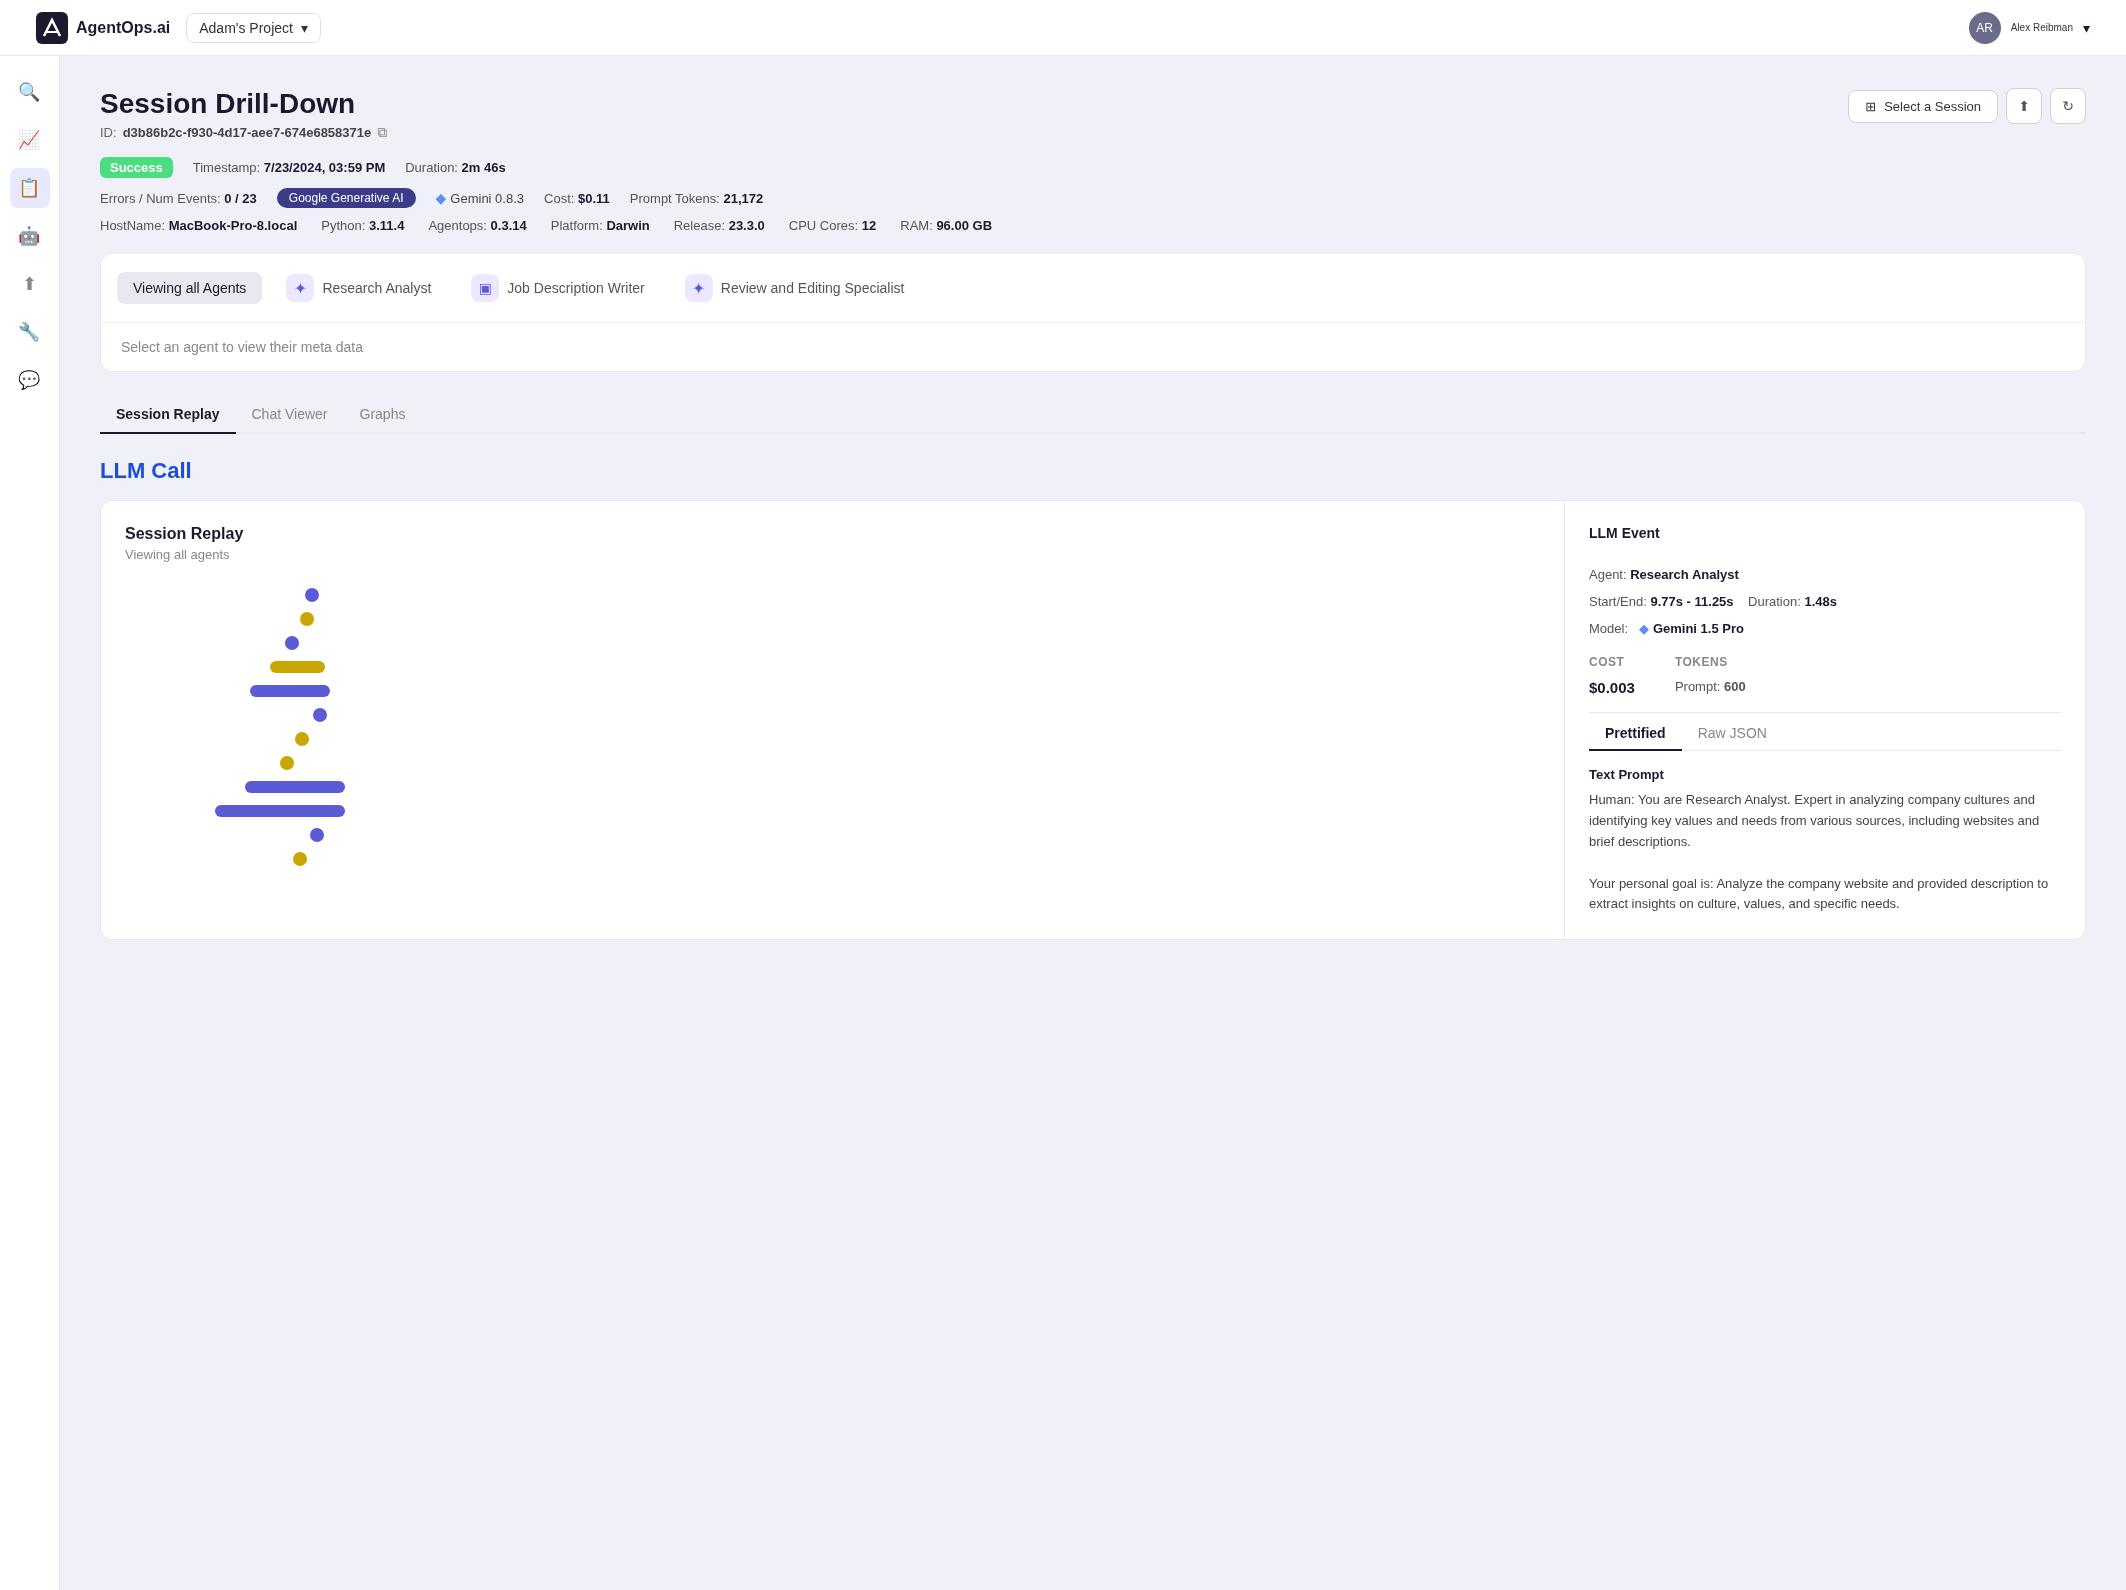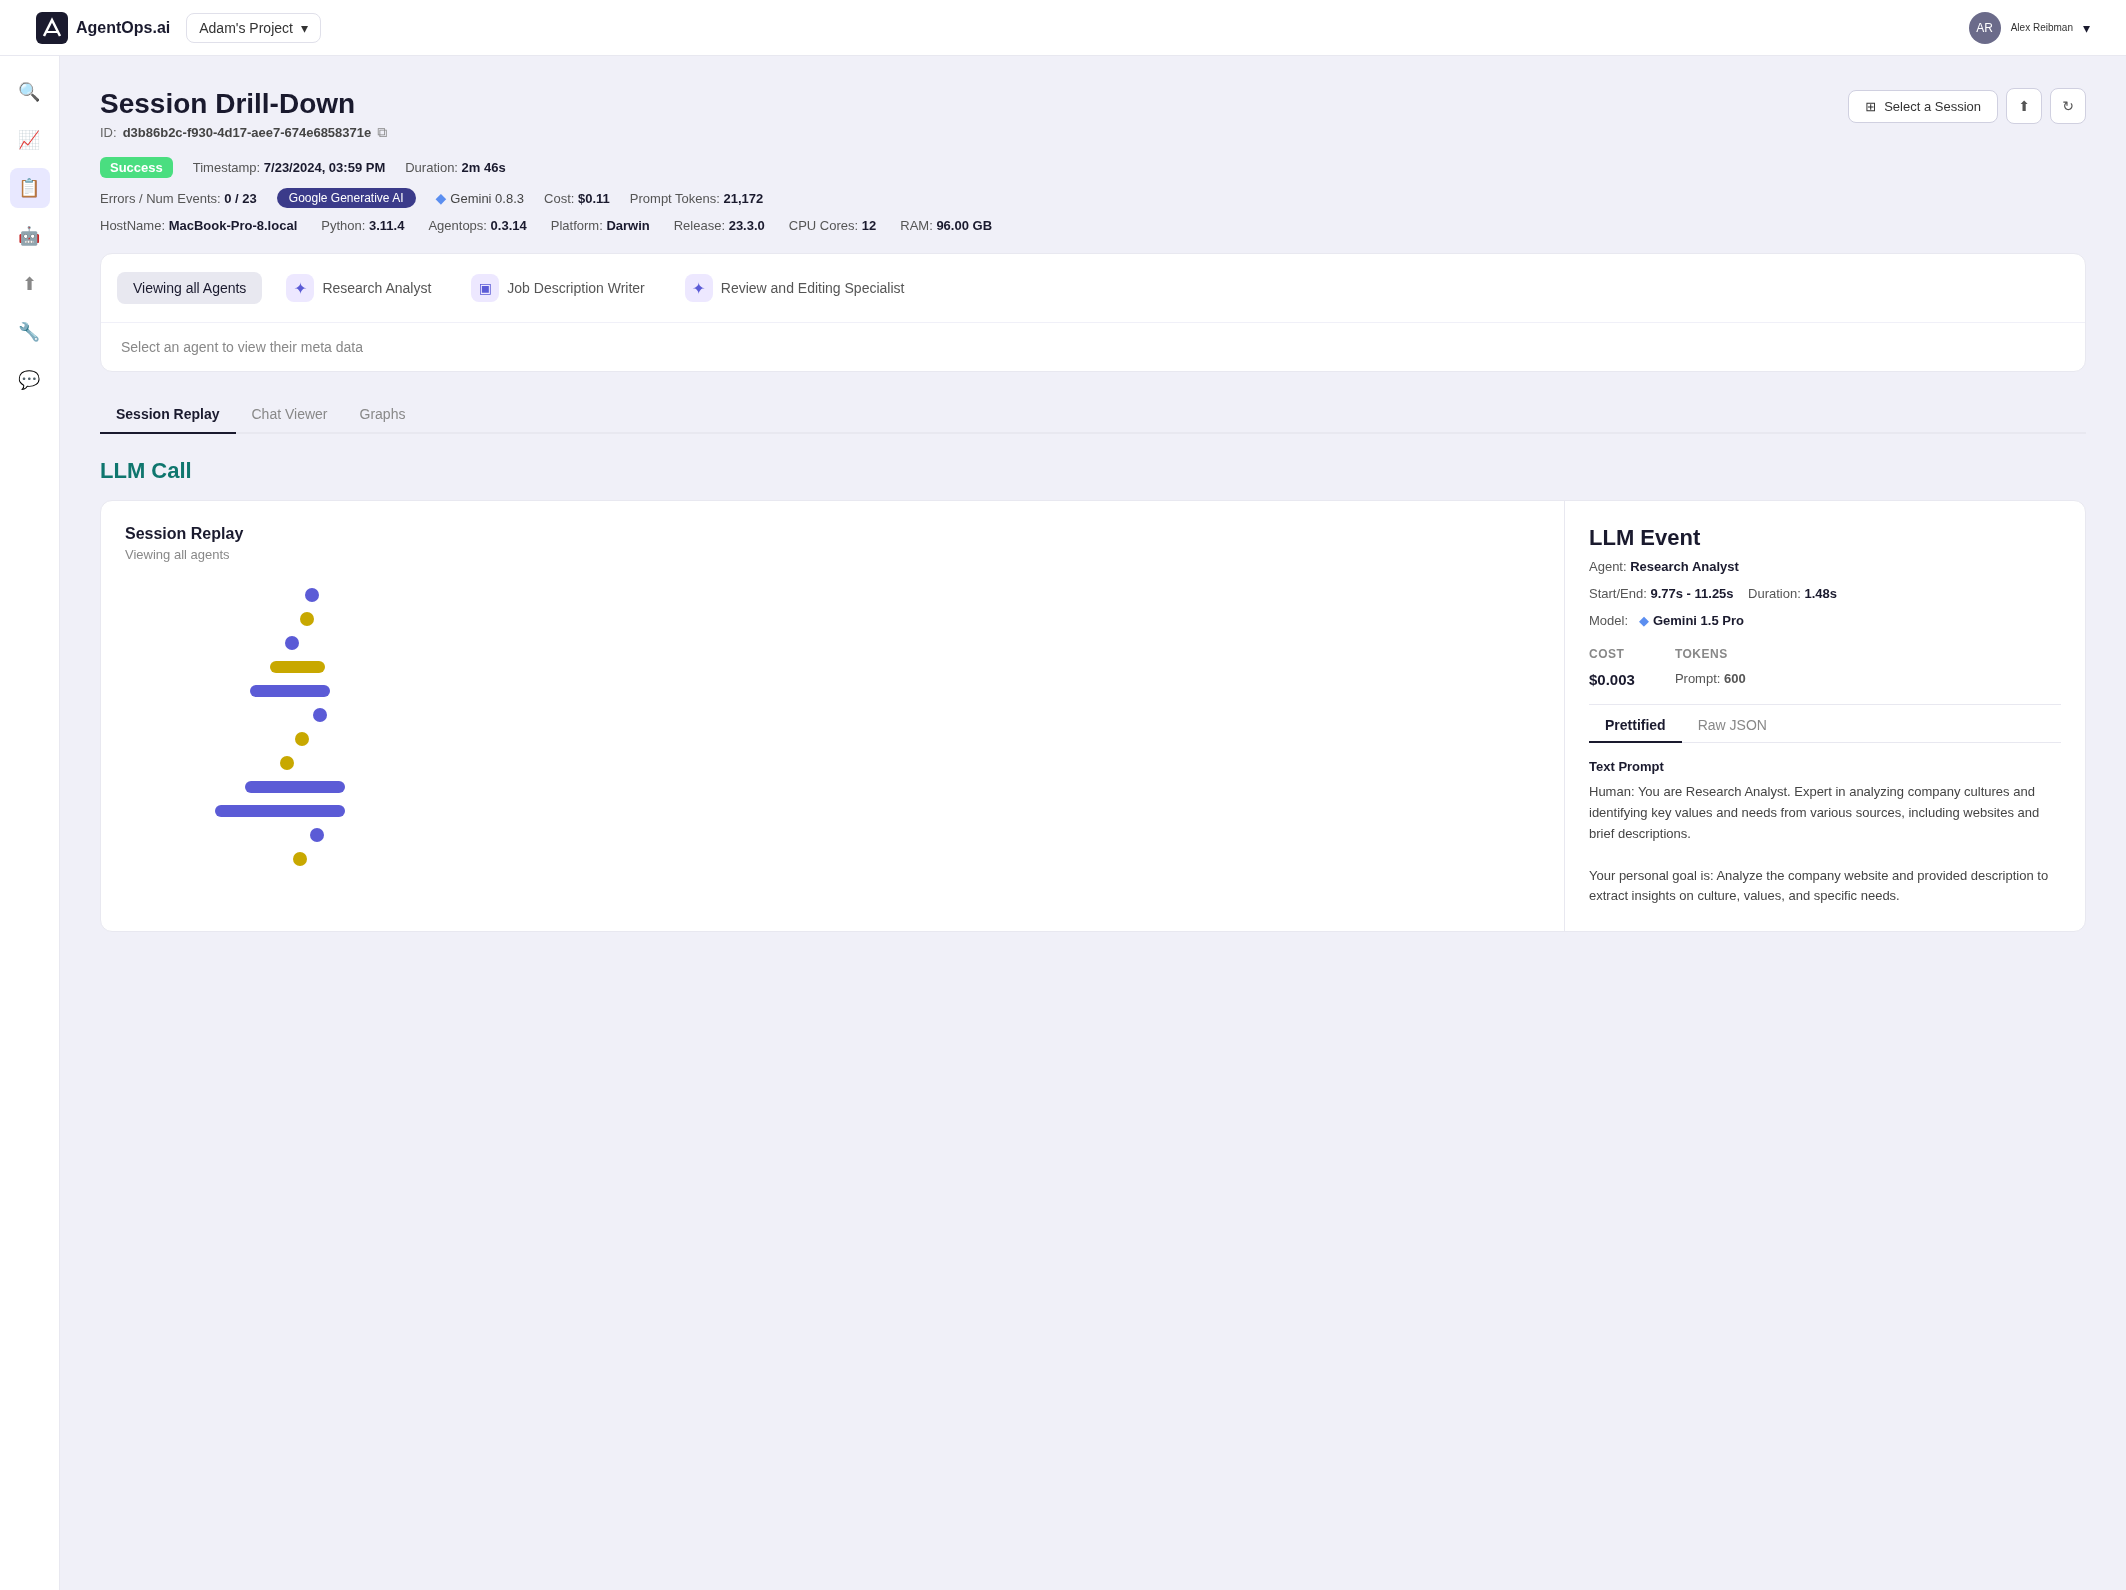--- a/index.html
+++ b/index.html
@@ -87,41 +87,41 @@
 
     
     .view-tabs { display: flex; align-items: center; gap: 0; margin-bottom: 24px; border-bottom: 2px solid #e8e8f0; }
     .view-tab {
       padding: 10px 16px; cursor: pointer; font-size: 14px; color: #888;
       border-bottom: 2px solid transparent; margin-bottom: -2px;
     }
     .view-tab.active { color: #1a1a2e; font-weight: 600; border-bottom-color: #1a1a2e; }
 
     
-    .section-title { font-size: 22px; font-weight: 700; color: #0f766e; margin-bottom: 16px; }
+    .section-title { font-size: 22px; font-weight: 700; color: #1d4ed8; margin-bottom: 16px; }
 
     .llm-card { background: #fff; border-radius: 12px; border: 1px solid #e8e8f0; display: flex; min-height: 400px; overflow: hidden; }
 
     
     .replay-panel { flex: 1; padding: 24px; border-right: 1px solid #e8e8f0; }
     .replay-title { font-size: 16px; font-weight: 600; color: #1a1a2e; margin-bottom: 4px; }
     .replay-subtitle { font-size: 13px; color: #888; margin-bottom: 24px; }
 
     .timeline { display: flex; flex-direction: column; gap: 0; padding-left: 60px; }
     .timeline-row { display: flex; align-items: center; margin-bottom: 6px; height: 18px; }
     .tl-bar {
       height: 12px; border-radius: 6px;
     }
     .tl-dot {
       width: 14px; height: 14px; border-radius: 50%;
     }
 
     
     .event-panel { width: 520px; padding: 24px; }
-    .event-title { font-size: 22px; font-weight: 700; margin-bottom: 6px; }
+    .event-title { font-size: 14px; font-weight: 700; margin-bottom: 24px; }
     .event-meta { font-size: 13px; color: #555; margin-bottom: 6px; line-height: 1.6; }
     .event-meta strong { color: #1a1a2e; }
     .model-badge { display: inline-flex; align-items: center; gap: 4px; font-size: 13px; color: #444; }
 
     .cost-tokens { display: flex; gap: 40px; margin: 16px 0; }
     .ct-group { display: flex; flex-direction: column; gap: 10px; }
     .ct-label { font-size: 12px; color: #888; font-weight: 600; text-transform: uppercase; letter-spacing: 0.5px; }
     .ct-value { font-size: 15px; font-weight: 600; color: #1a1a2e; }
     .ct-sub { font-size: 13px; color: #555; }
 

